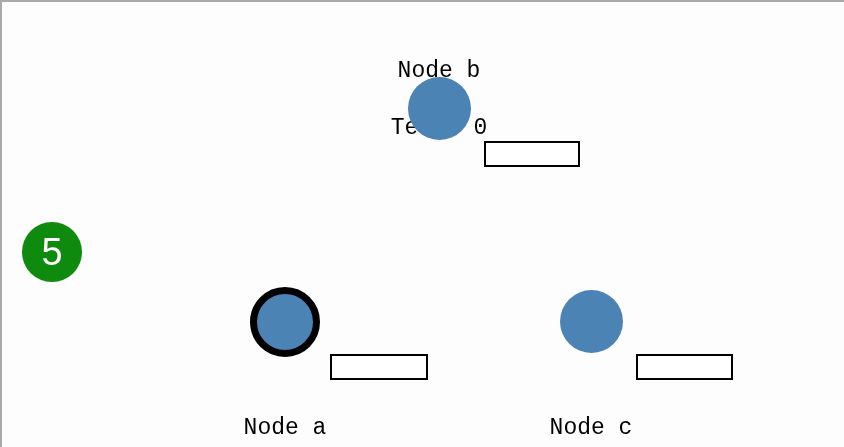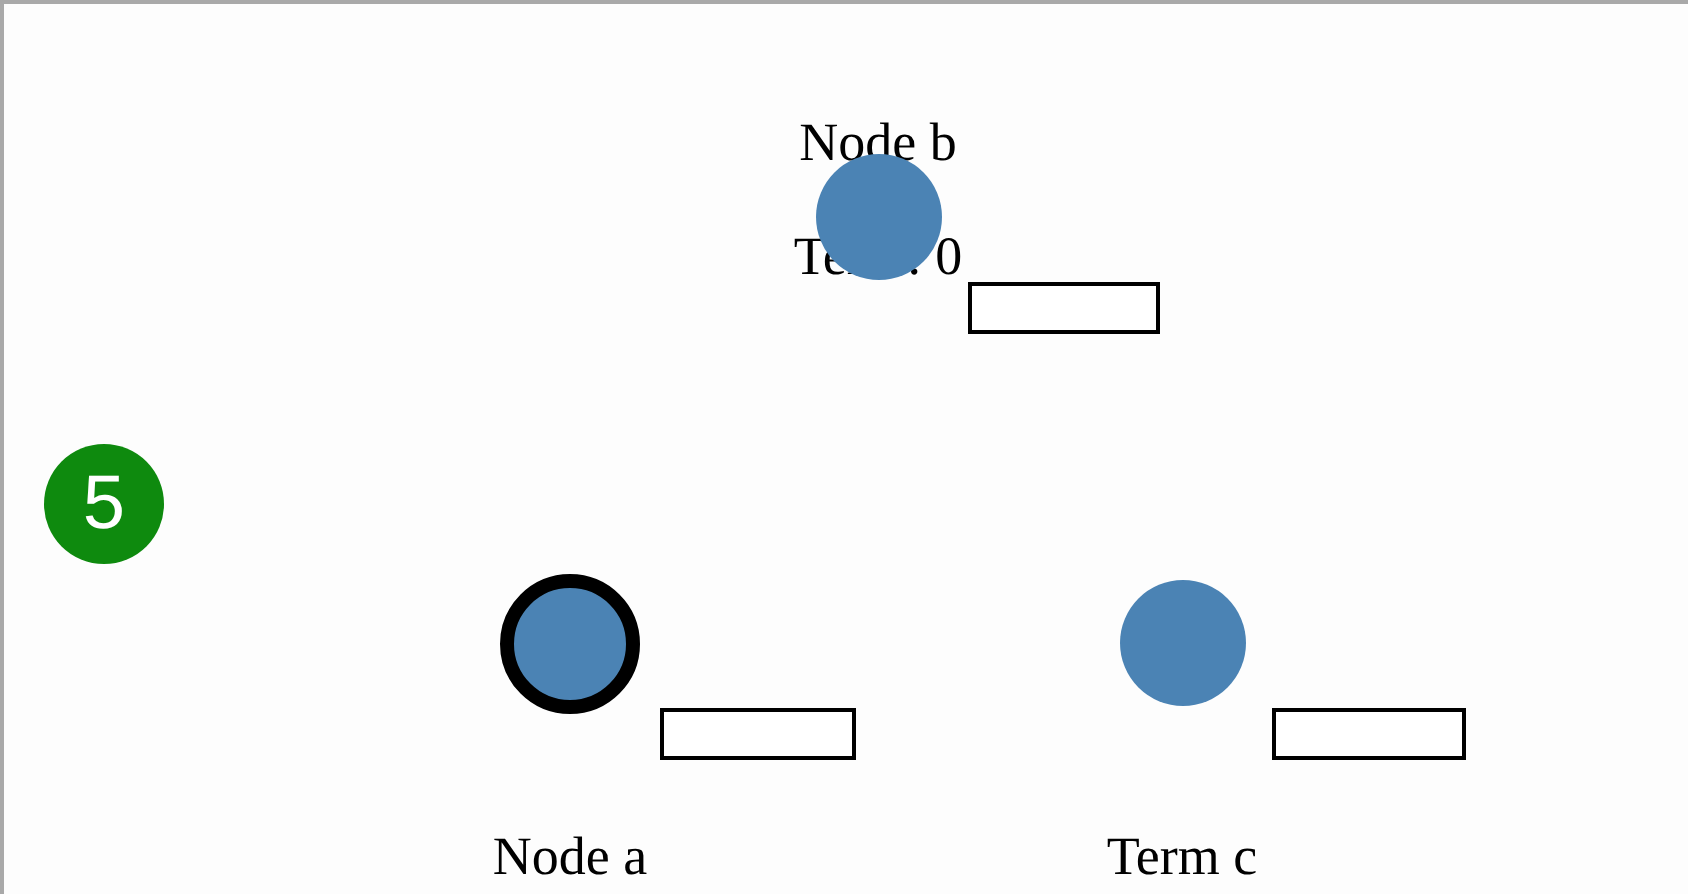--- a/index.html
+++ b/index.html
@@ -51,22 +51,22 @@
     left: 248px; top: 285px;
     width: 56px; height: 56px;
     border: 7px solid #000000; 
   }
 
   
   .node-label {
     position: absolute;
     width: 200px;
     text-align: center;
-    font-family: Liberation Serif, serif;
-    font-size: 27px;
+    font-family: Liberation Mono, monospace;
+    font-size: 23px;
     line-height: 19px;
     color: #000000;
     white-space: pre;
   }
   .label-b { left: 337px; top: 22px; }
   .label-a { left: 183px; top: 379px; }
   .label-c { left: 489px; top: 379px; }
 
   
   .msg {
@@ -113,17 +113,17 @@
   <div class="node-label label-a" style="color: rgb(0, 0, 0);">
     <div>Node a</div>
     
   </div>
 
   <div class="node circle-c" style="background-color: rgb(75, 131, 180);"></div>
   <div class="msg msg-c" style="color: rgb(255, 0, 0); border-color: rgb(0, 0, 0);">
     <span>SET 5</span>
   </div>
   <div class="node-label label-c" style="color: rgb(0, 0, 0);">
-    <div>Term c</div>
+    <div>Node c</div>
     
   </div>
 
 </div>
 
 </body></html>

